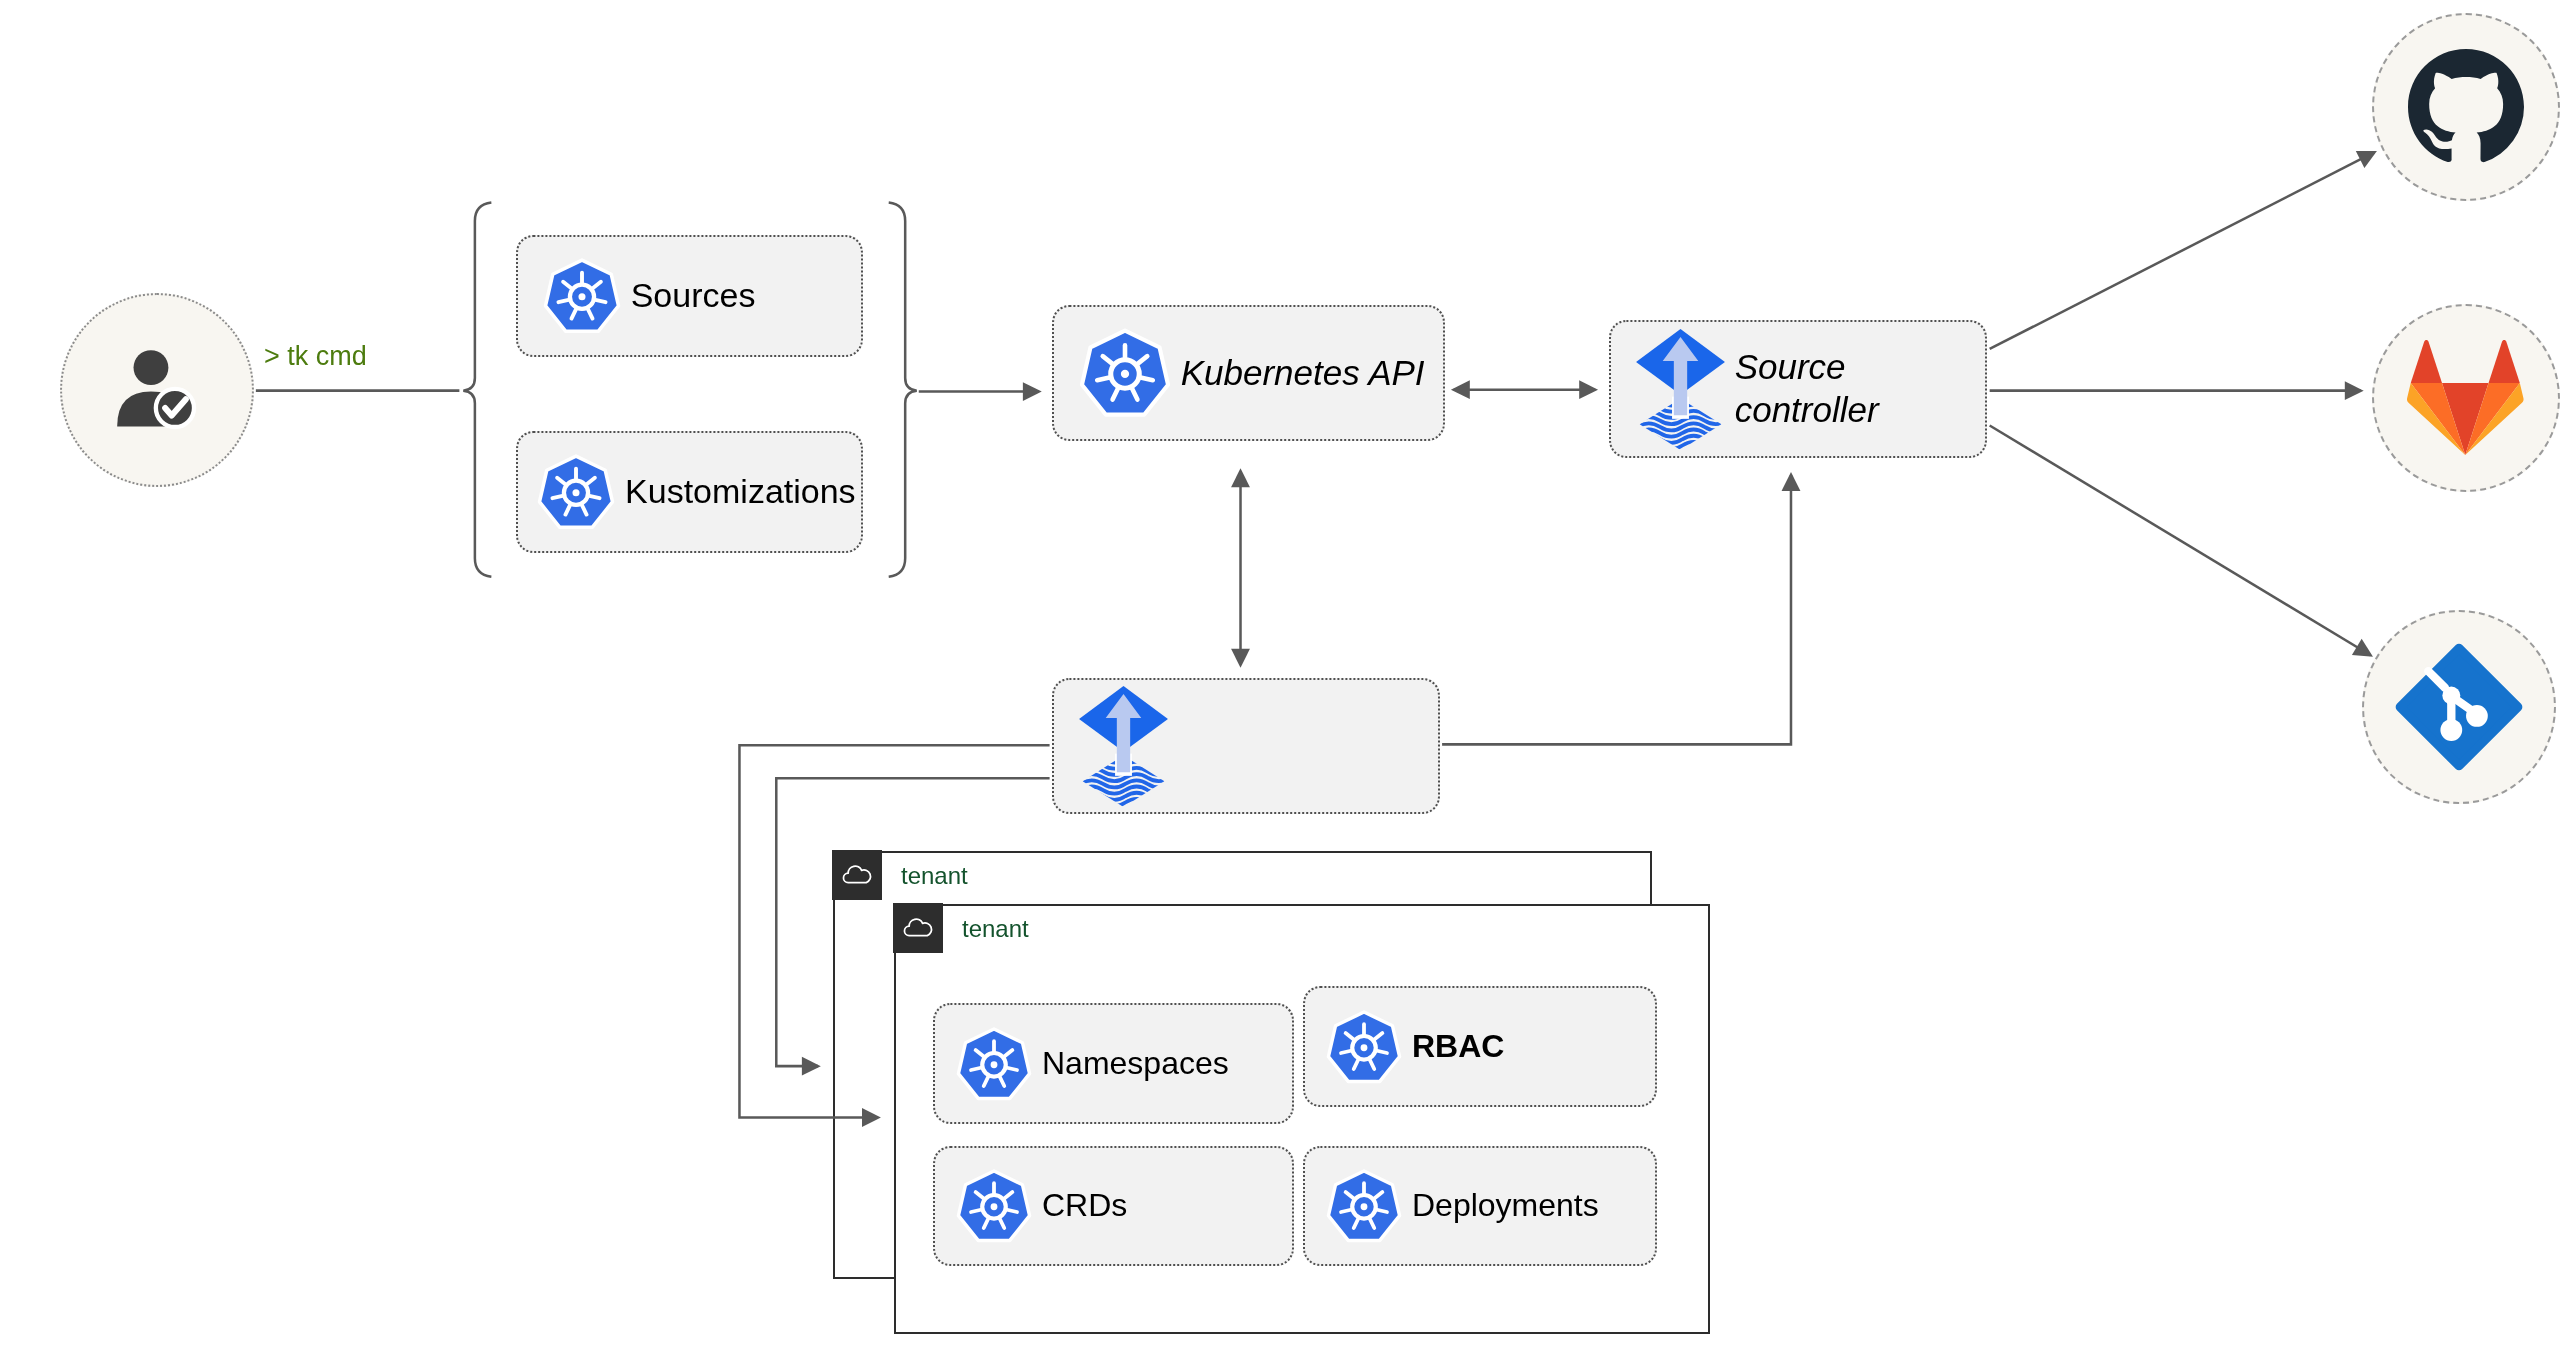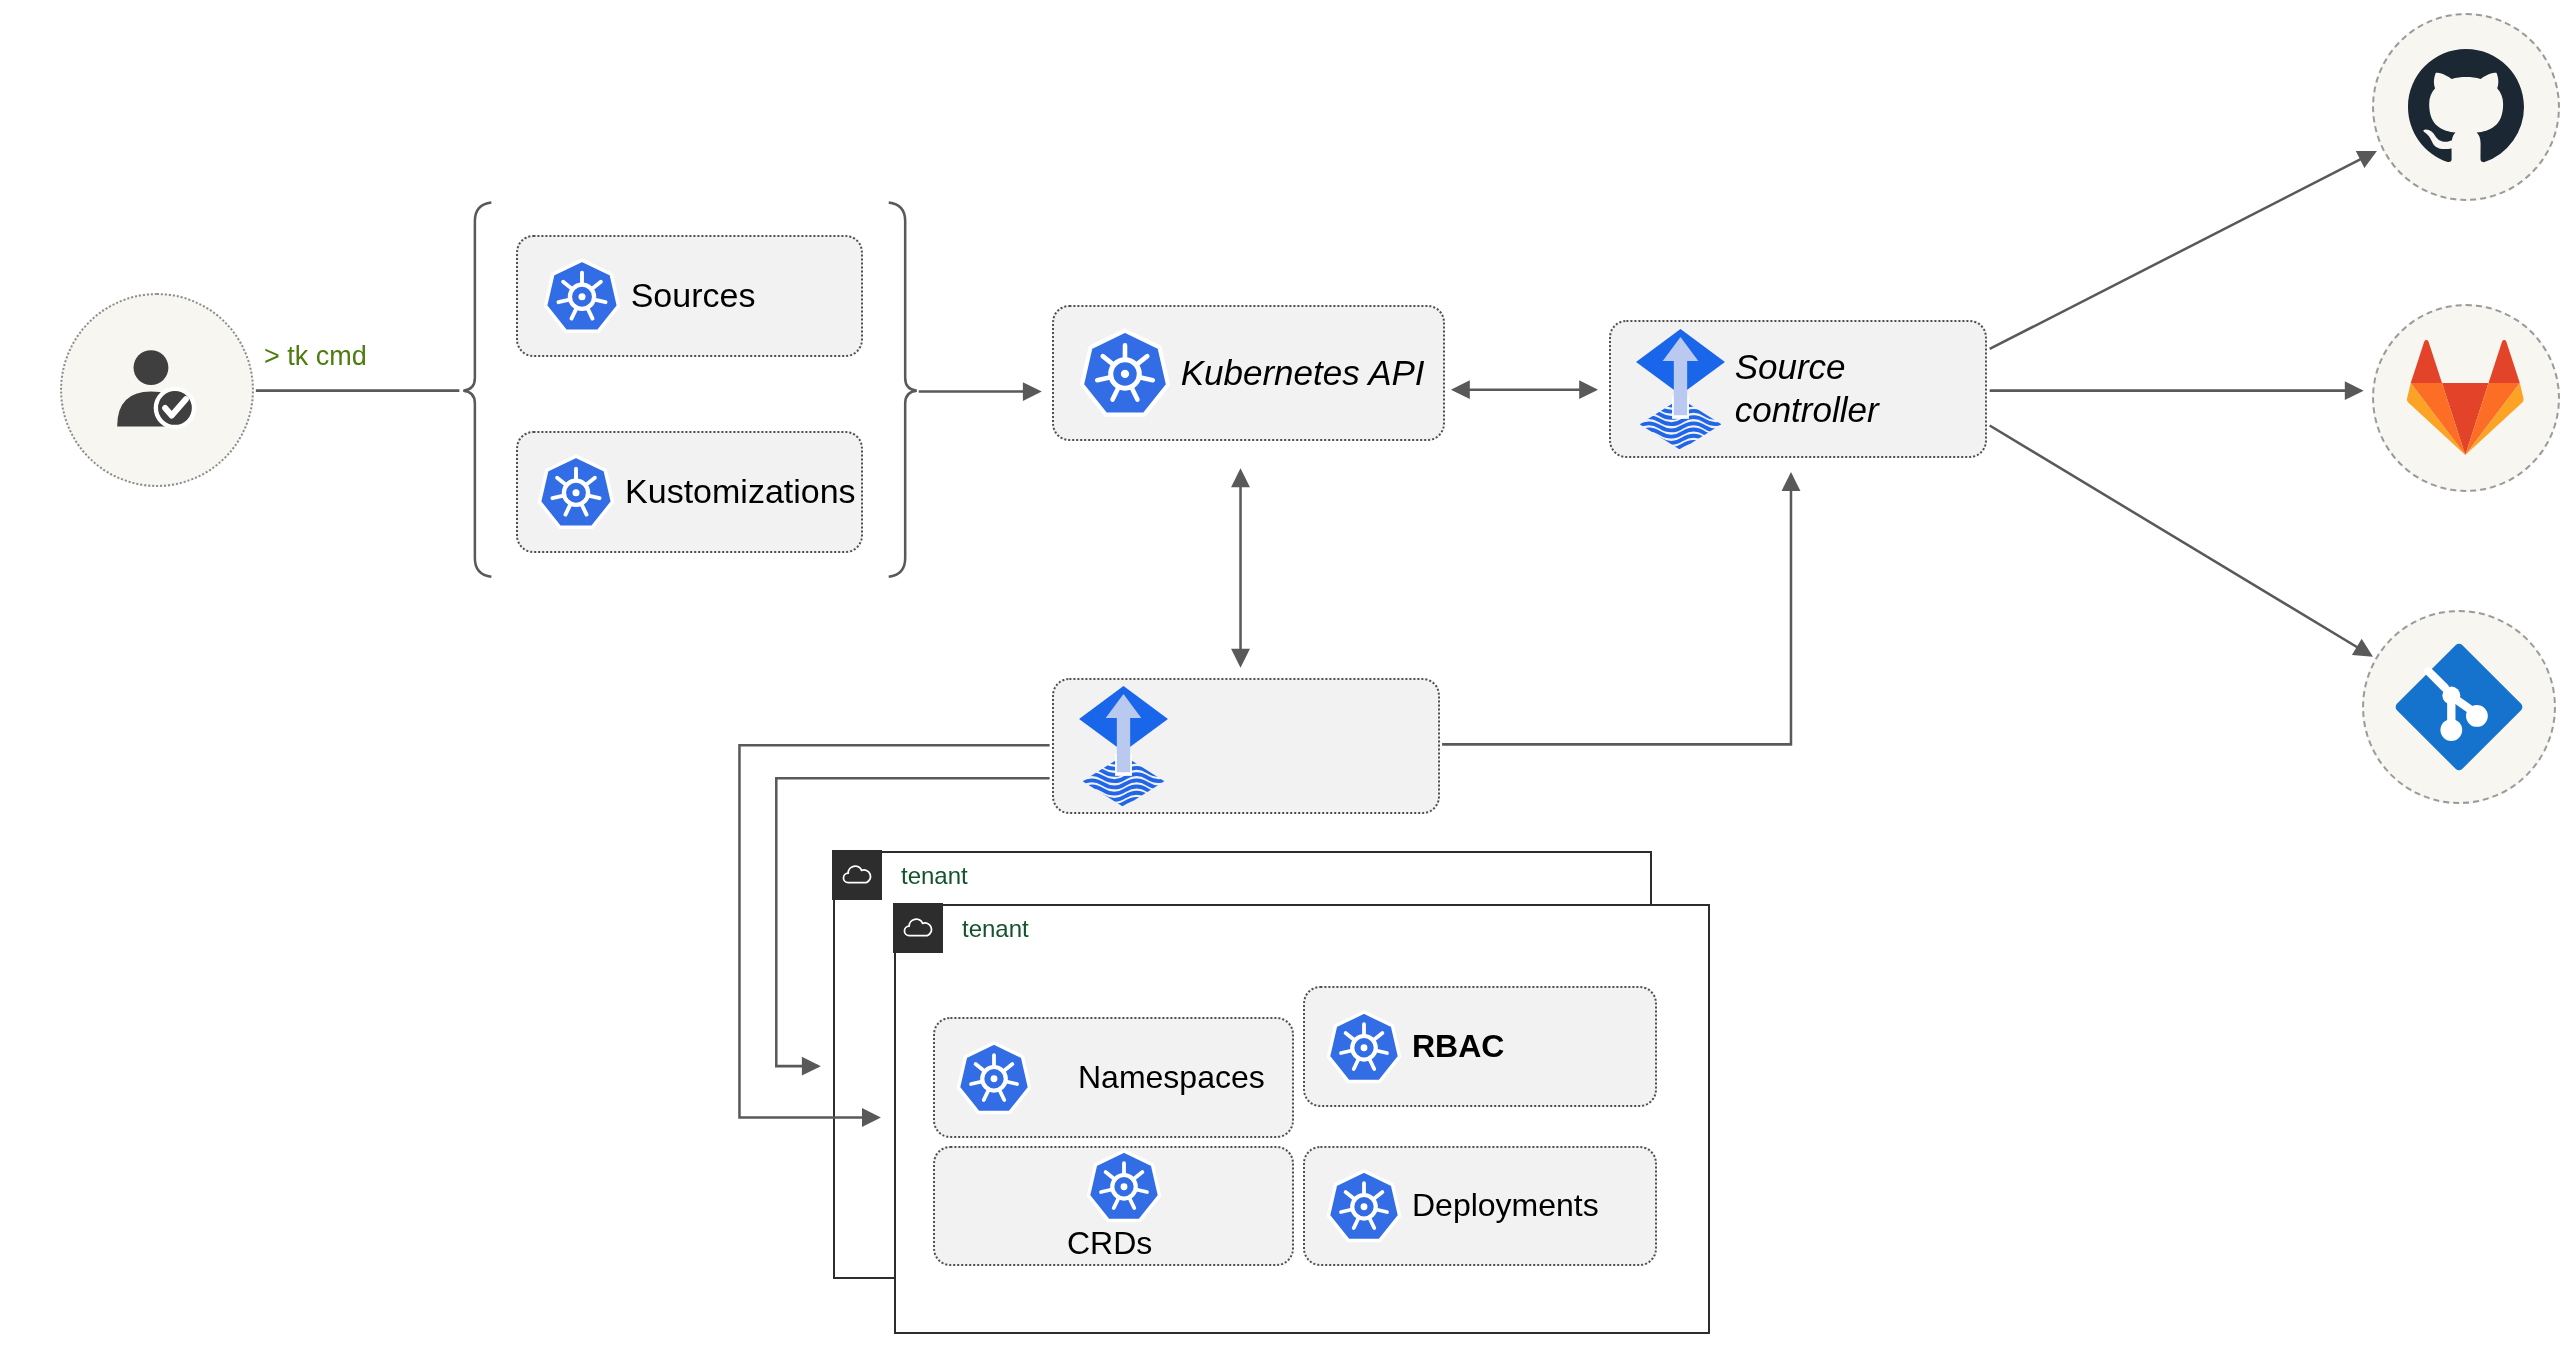--- a/index.html
+++ b/index.html
@@ -201,37 +201,37 @@
   </div>
 
   <div class="tenant-panel z2" style="left:894px;top:904px;width:816px;height:430px;">
     <div class="tenant-tab">
       <svg width="33" height="26" viewBox="0 0 34 27">
           <use href="#sym-cloud"></use>
         </svg>
     </div>
     <div class="tenant-label">tenant</div>
 
-    <div class="node" style="left:37px;top:111px;width:361px;height:121px;gap:36px;">
+    <div class="node" style="left:37px;top:97px;width:361px;height:121px;">
       <span class="icon" style="margin-left:21.3px">
         <svg width="76" height="76" viewBox="0 0 78 78">
             <use href="#sym-k8s"></use>
           </svg>
         </span>
       <span class="label" style="font-size:32px">Namespaces</span>
     </div>
     <div class="node" style="left:407px;top:80px;width:354px;height:121px;font-weight:bold;">
       <span class="icon" style="margin-left:21.3px">
         <svg width="76" height="76" viewBox="0 0 78 78">
             <use href="#sym-k8s"></use>
           </svg>
         </span>
       <span class="label" style="font-size:32px">RBAC</span>
     </div>
-    <div class="node" style="left:37px;top:240px;width:361px;height:120px;flex-direction:column;">
+    <div class="node" style="left:37px;top:240px;width:361px;height:120px;">
       <span class="icon" style="margin-left:21.3px">
         <svg width="76" height="76" viewBox="0 0 78 78">
             <use href="#sym-k8s"></use>
           </svg>
         </span>
       <span class="label" style="font-size:32px">CRDs</span>
     </div>
     <div class="node" style="left:407px;top:240px;width:354px;height:120px;">
       <span class="icon" style="margin-left:21.3px">
         <svg width="76" height="76" viewBox="0 0 78 78">

